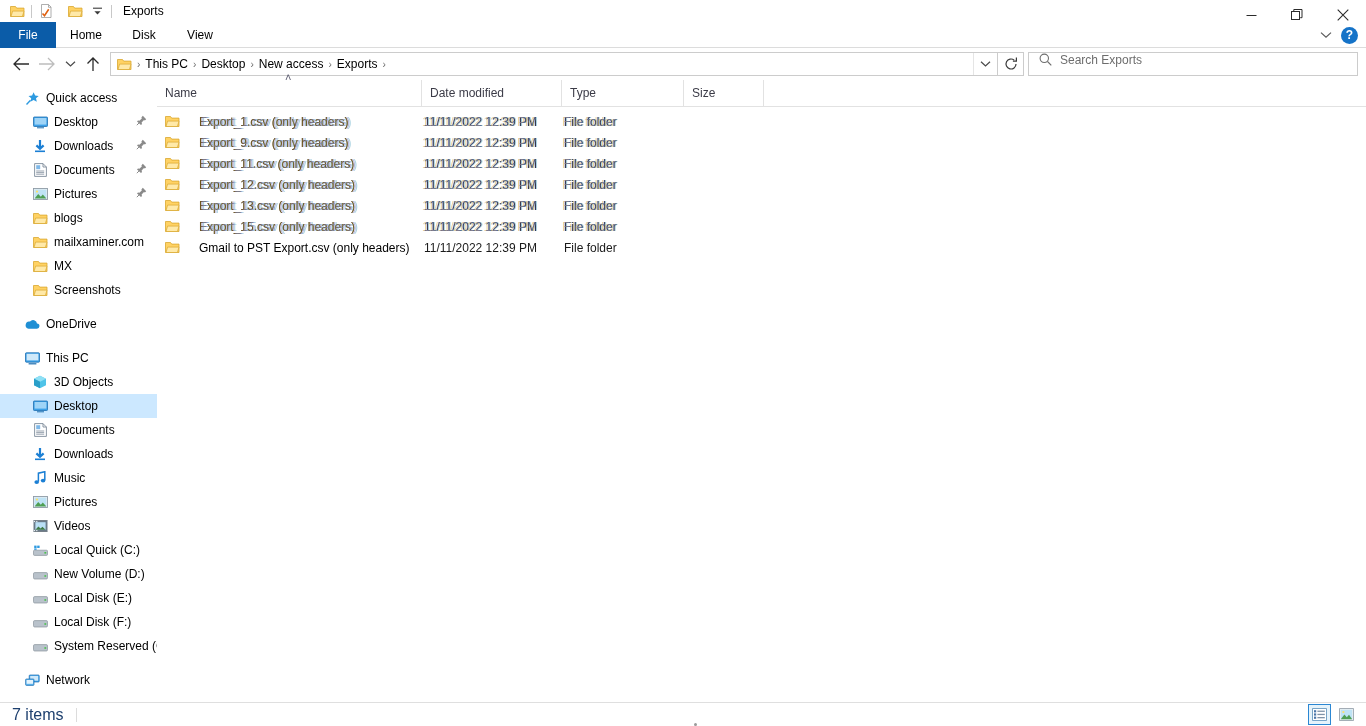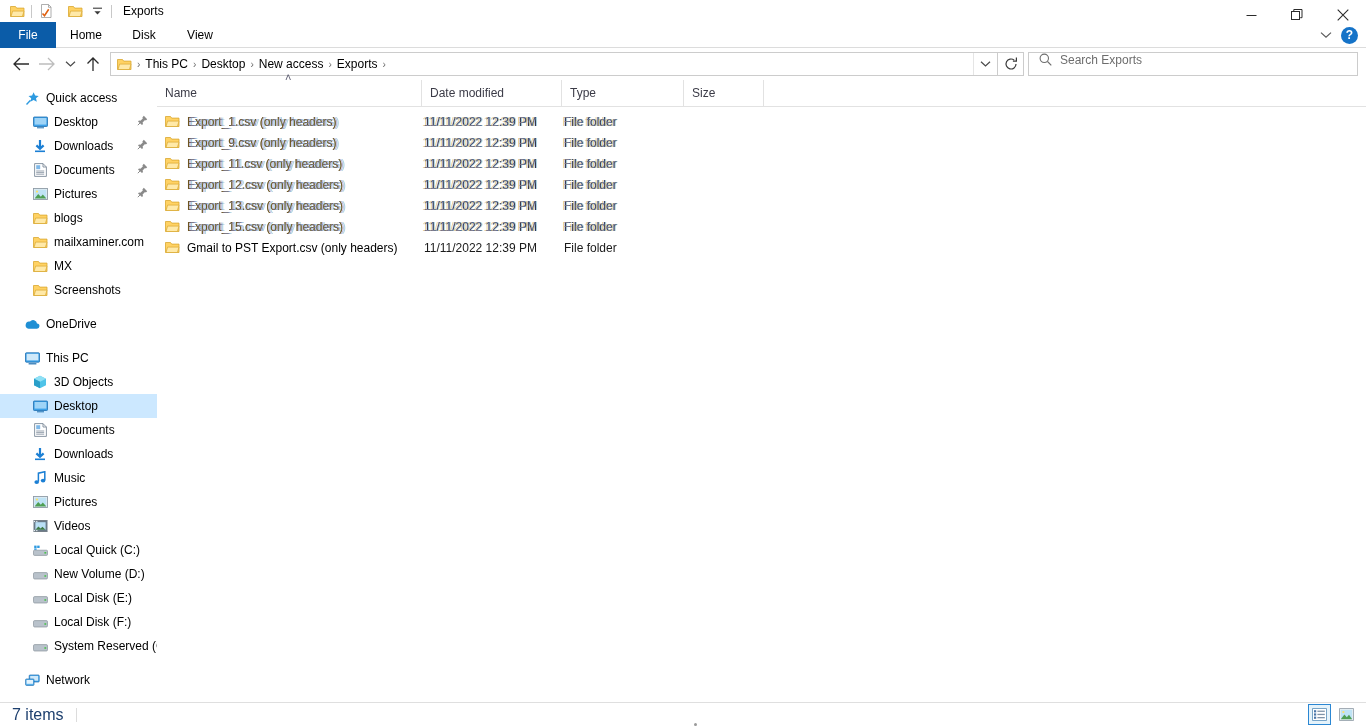--- a/index.html
+++ b/index.html
@@ -75,21 +75,21 @@
   }
   .search-ico { padding: 0 8px 0 10px; display: flex; align-items: center; }
   .search-ph { font-size: 12px; color: #6d6d6d; }
 
   
   .body { flex: 1 1 auto; display: flex; min-height: 0; }
 
   
   .sidebar {
     width: 157px; flex: 0 0 157px; background: #fff; overflow: hidden;
-    padding-top: 6px; position: relative; text-align: right;
+    padding-top: 6px; position: relative;
   }
   .nav-item {
     height: 24px; display: flex; align-items: center; font-size: 12px; color: #000;
     white-space: nowrap; position: relative;
   }
   .nav-item.selected { background: #cce8ff; }
   .nav-ico { width: 16px; height: 16px; flex: 0 0 16px; display: flex; align-items: center; justify-content: center; margin-right: 6px; }
   .nav-label { overflow: hidden; }
   .pin { position: absolute; right: 9px; top: 5px; width: 12px; height: 12px; }
   .lvl0 { padding-left: 24px; }
@@ -107,21 +107,21 @@
   .col.date { width: 140px; flex: 0 0 140px; }
   .col.type { width: 122px; flex: 0 0 122px; }
   .col.size { width: 80px; flex: 0 0 80px; }
   .sort-caret {
     position: absolute; top: -8px; left: 128px; font-size: 11px; color: #5a5a6e;
     line-height: 1;
   }
   .rows { padding-top: 4px; }
   .row { height: 21px; display: flex; align-items: center; }
   .cell { font-size: 12px; color: #000; display: flex; align-items: center; overflow: hidden; white-space: nowrap; }
-  .cell.name { width: 265px; flex: 0 0 265px; padding-left: 8px; }
+  .cell.name { width: 265px; flex: 0 0 265px; padding-left: 8px; gap: 12px; }
   .cell.date { width: 140px; flex: 0 0 140px; padding-left: 2px; color: #1a1a1a; }
   .cell.type { width: 122px; flex: 0 0 122px; padding-left: 2px; color: #1a1a1a; }
   .cell.size { width: 80px; flex: 0 0 80px; }
   .fileico { width: 16px; height: 16px; flex: 0 0 16px; margin-right: 6px; display: flex; align-items: center; }
 
   
   .ghost .cell.name .txt,
   .ghost .cell.date,
   .ghost .cell.type {
     position: relative;

